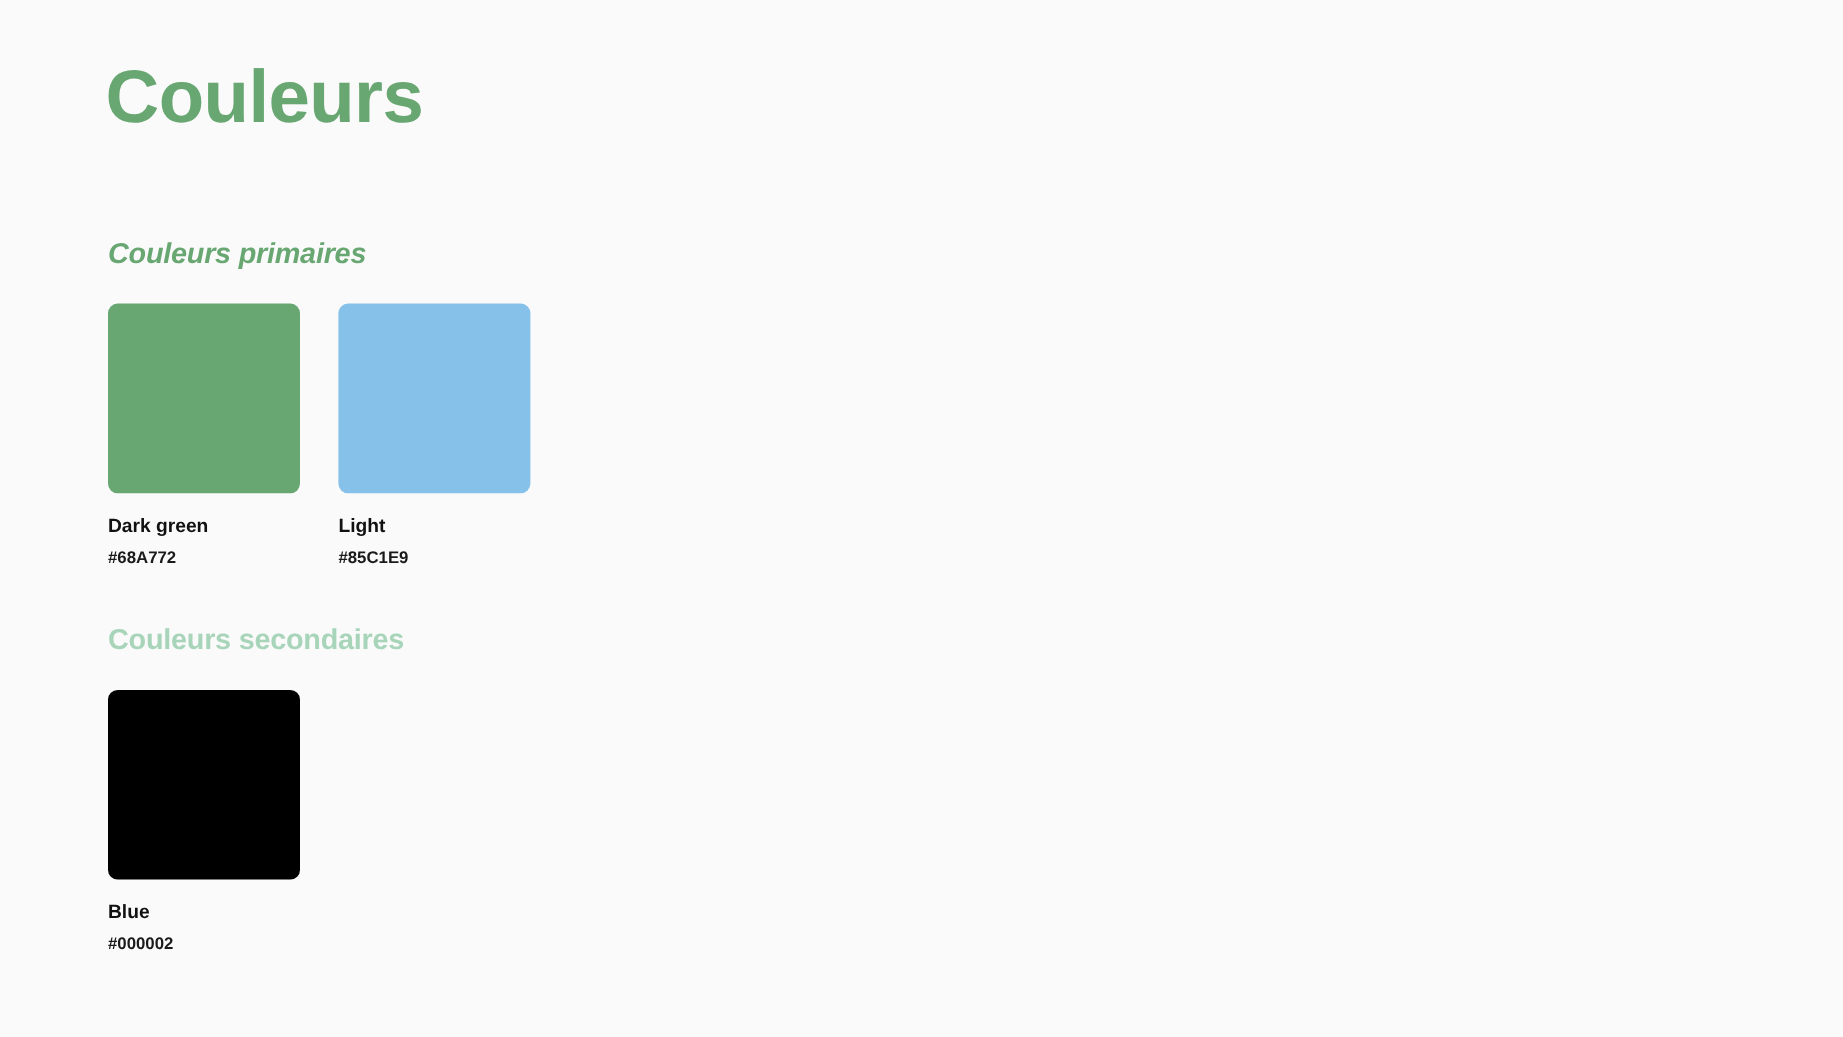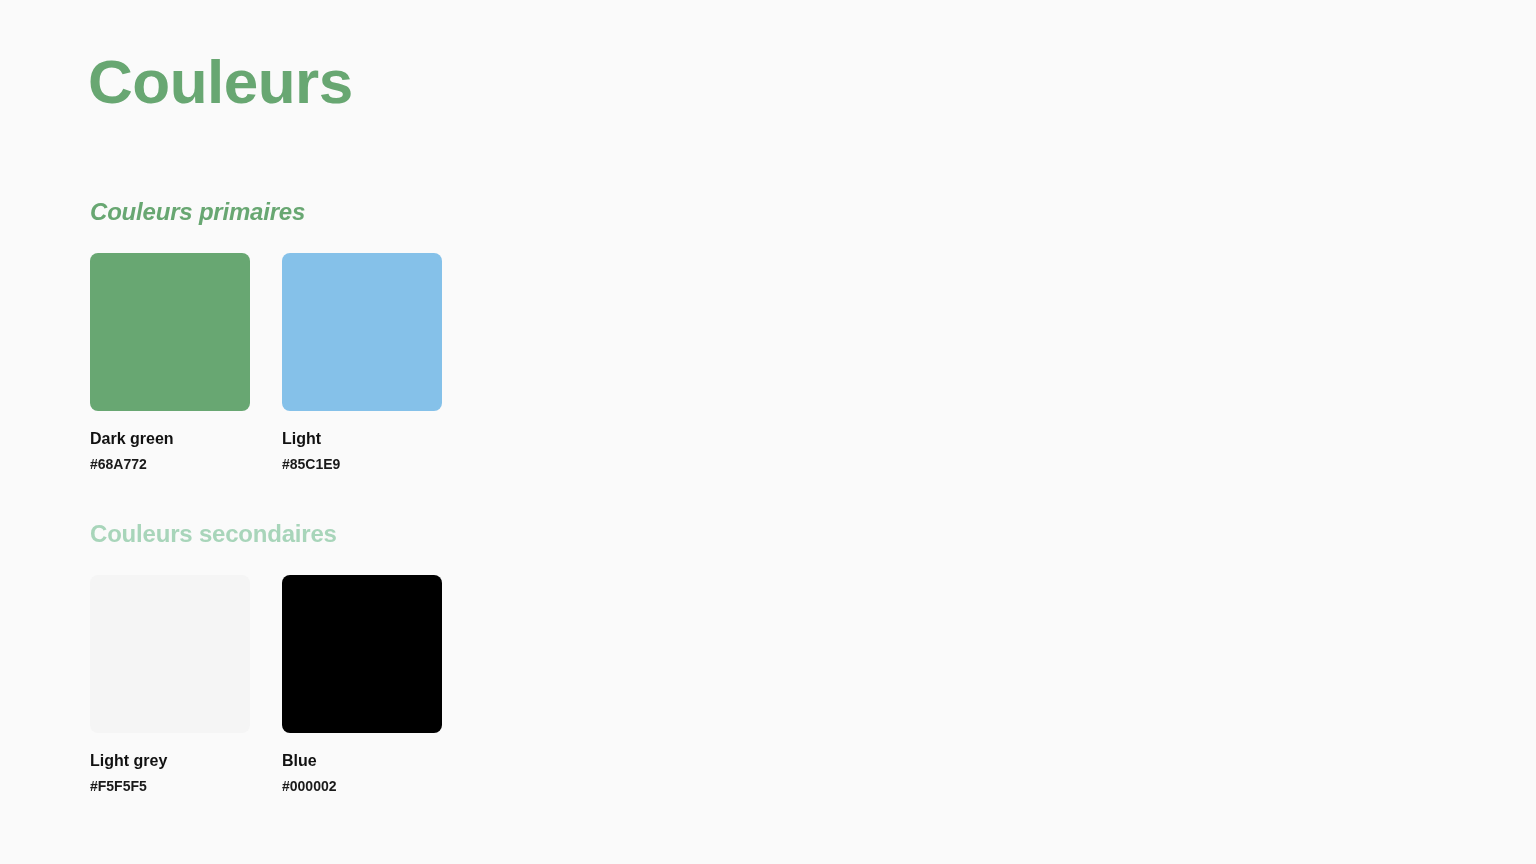--- a/index.html
+++ b/index.html
@@ -122,25 +122,20 @@
     </div>
   </section>
 
   <section class="section section-secondary">
     <h2 class="section-title tone-light" style="color: rgb(168, 213, 186);">Couleurs secondaires</h2>
 
     <div class="swatch-grid">
 
 
 
-      <div class="swatch-card">
-        <div class="swatch-chip" style="background-color: rgb(245, 245, 245);"></div>
-        <p class="swatch-name">Light grey</p>
-        <p class="swatch-hex">#F5F5F5</p>
-      </div>
 
       <div class="swatch-card">
         <div class="swatch-chip" style="background-color: rgb(0, 0, 0);"></div>
         <p class="swatch-name">Blue</p>
         <p class="swatch-hex">#000002</p>
       </div>
 
     </div>
   </section>
 

